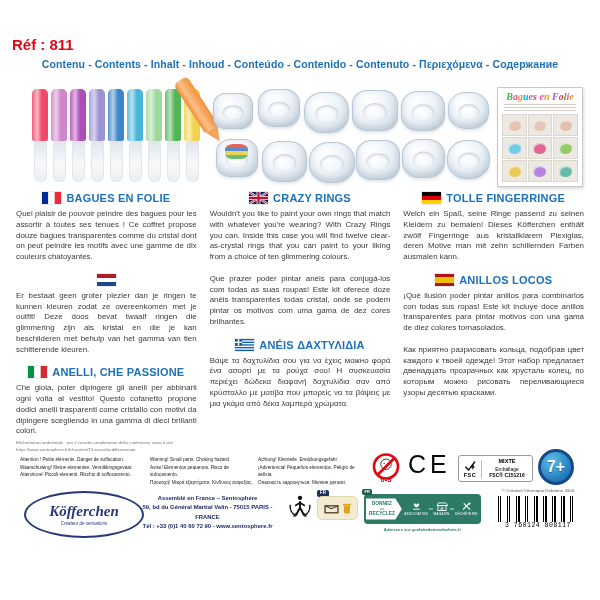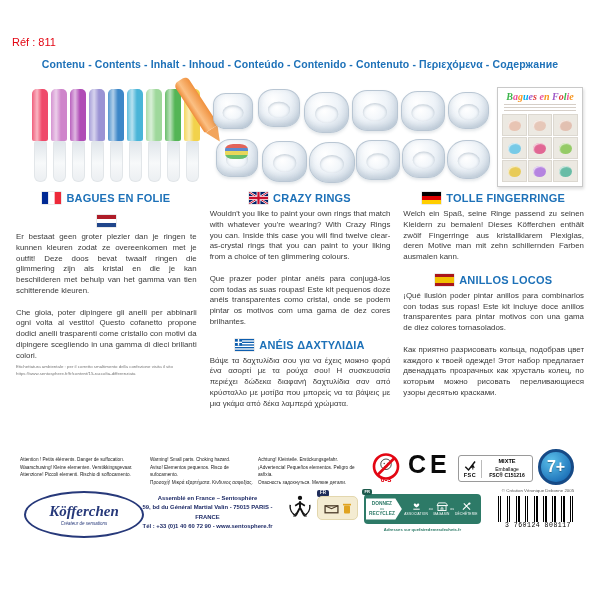--- a/index.html
+++ b/index.html
@@ -1,20 +1,20 @@
 <!DOCTYPE html>
 <html><head>
 <meta charset="utf-8">
 <style>
   *{margin:0;padding:0;box-sizing:border-box}
   html,body{background:#fff}
   body{width:600px;height:600px;font-family:"Liberation Sans",sans-serif;position:relative}
   .sheet{position:relative;width:600px;height:600px;background:#fff;overflow:hidden}
 
-  .ref{position:absolute;left:12px;top:36px;color:#e30613;font-size:11px;font-weight:normal}
+  .ref{position:absolute;left:12px;top:36px;color:#e30613;font-size:15px;font-weight:bold}
   .header{position:absolute;top:58px;left:0;width:100%;text-align:center;color:#1d71b8;font-size:10.5px;font-weight:bold;letter-spacing:.1px}
 
   
   .band{position:absolute;left:0;top:85px;width:600px;height:106px}
   .pens{position:absolute;left:32px;top:4px;display:flex;gap:3px;align-items:flex-start}
   .pen{width:16px}
   .pen-cap{height:52px;border-radius:5px 5px 2px 2px;position:relative;overflow:hidden}
   .pen-cap::after{content:"";position:absolute;inset:0;background:linear-gradient(90deg,rgba(255,255,255,.12),rgba(255,255,255,.6) 32%,rgba(255,255,255,0) 62%)}
   .pen-body{width:13px;margin:0 auto;height:41px;background:linear-gradient(180deg,#dfe5ea,#f7f9fa 55%,#eceff2);border:1px solid #e2e6e9;border-top:none;border-radius:2px 2px 6px 6px}
   .orange-pen{position:absolute;left:176px;top:-6px;width:16px;transform:rotate(-33deg);transform-origin:50% 10%}
@@ -40,21 +40,21 @@
   .eco-note{font-size:4.4px;color:#777;line-height:1.5;margin-top:3px;text-align:left}
 
   
   .warn{position:absolute;top:456px;font-size:4.7px;line-height:1.6;color:#222}
   #warn1{left:20px;width:124px}
   #warn2{left:150px;width:106px}
   #warn3{left:258px;width:110px}
 
   
   .mark03{position:absolute;left:371px;top:453px}
-  .ce{position:absolute;left:408px;top:450px;font-size:25px;font-weight:bold;color:#0a0a0a;letter-spacing:4px}
+  .ce{position:absolute;left:408px;top:450px;font-size:25px;font-weight:normal;color:#0a0a0a;letter-spacing:4px}
   .fsc{position:absolute;left:458px;top:455px;width:75px;height:27px;border:1px solid #9a9a9a;border-radius:3px;display:flex;align-items:center;padding:2px 3px;gap:3px;background:#fff}
   .fsc-left{display:flex;flex-direction:column;align-items:center;width:20px;border-right:1px solid #bbb;padding-right:3px}
   .fsc-word{font-size:5.5px;font-weight:bold;letter-spacing:.5px}
   .fsc-right{flex:1;text-align:center;line-height:1.3}
   .fsc-l1{font-size:5.6px;font-weight:bold}
   .fsc-l2{font-size:5px}
   .fsc-l3{font-size:5px;font-weight:bold}
   .age-badge{position:absolute;left:538px;top:449px;width:36px;height:36px;border-radius:50%;background:radial-gradient(circle at 35% 30%,#5bc0ea,#1d71b8 78%);border:3px solid #164a86;color:#fff;font-weight:bold;font-size:16px;display:flex;align-items:center;justify-content:center;text-shadow:0 1px 1px rgba(0,0,0,.35)}
 
   
@@ -206,53 +206,62 @@
     <div class="col">
       <section class="sec">
         <div class="sec-title">
           <svg class="flag" viewBox="0 0 3 2" preserveAspectRatio="none">
               <rect width="1" height="2" fill="#002994"></rect>
               <rect x="1" width="1" height="2" fill="#ffffff"></rect>
               <rect x="2" width="1" height="2" fill="#ed2939"></rect>
             </svg>
           <span class="t">BAGUES EN FOLIE</span>
         </div>
+        <p>Quel plaisir de pouvoir peindre des bagues pour les assortir à toutes ses tenues ! Ce coffret propose douze bagues transparentes comme du cristal dont on peut peindre les motifs avec une gamme de dix couleurs chatoyantes.</p>
       </section>
       <section class="sec">
         <div class="sec-title">
           <svg class="flag" viewBox="0 0 3 2" preserveAspectRatio="none">
               <rect width="3" height="2" fill="#ae1c28"></rect>
               <rect y=".667" width="3" height=".667" fill="#ffffff"></rect>
               <rect y="1.333" width="3" height=".667" fill="#21468b"></rect>
             </svg>
         </div>
         <p>Er bestaat geen groter plezier dan je ringen te kunnen kleuren zodat ze overeenkomen met je outfit! Deze doos bevat twaalf ringen die glimmering zijn als kristal en die je kan beschilderen met behulp van het gamma van tien schitterende kleuren.</p>
       </section>
       <section class="sec">
+        <div class="sec-title">
+          <svg class="flag" viewBox="0 0 3 2" preserveAspectRatio="none">
+              <rect width="1" height="2" fill="#009246"></rect>
+              <rect x="1" width="1" height="2" fill="#ffffff"></rect>
+              <rect x="2" width="1" height="2" fill="#ce2b37"></rect>
+            </svg>
+          <span class="t">ANELLI, CHE PASSIONE</span>
+        </div>
         <p>Che gioia, poter dipingere gli anelli per abbinarli ogni volta al vestito! Questo cofanetto propone dodici anelli trasparenti come cristallo con motivi da dipingere scegliendo in una gamma di dieci brillanti colori.</p>
         <div class="eco-note">Etichettatura ambientale : per il corretto smaltimento della confezione visita il sito https://www.sentosphere.fr/fr/content/15-raccolta-differenziata</div>
       </section>
     </div>
 
     <div class="col">
       <section class="sec">
         <div class="sec-title">
           <svg class="flag" viewBox="0 0 60 36" preserveAspectRatio="none">
               <rect width="60" height="36" fill="#012169"></rect>
               <path d="M0,0 L60,36 M60,0 L0,36" stroke="#ffffff" stroke-width="7"></path>
               <path d="M0,0 L60,36 M60,0 L0,36" stroke="#c8102e" stroke-width="3"></path>
               <path d="M30,0 V36 M0,18 H60" stroke="#ffffff" stroke-width="12"></path>
               <path d="M30,0 V36 M0,18 H60" stroke="#c8102e" stroke-width="7"></path>
             </svg>
           <span class="t">CRAZY RINGS</span>
         </div>
         <p>Wouldn't you like to paint your own rings that match with whatever you're wearing? With Crazy Rings you can. Inside this case you will find twelve clear-as-crystal rings that you can paint to your liking from a choice of ten glimmering colours.</p>
       </section>
       <section class="sec">
-        <p>Que prazer poder pintar anéis para conjugá-los com todas as suas roupas! Este kit pequenos doze anéis transparentes como cristal, onde se podem pintar os motivos com uma gama de dez cores brilhantes.</p>
+        <p>Que prazer poder pintar anéis para conjugá-los com todas as suas roupas! Este kit oferece doze anéis transparentes todas cristal, onde se podem pintar os motivos com uma gama de dez cores brilhantes.</p>
       </section>
       <section class="sec">
         <div class="sec-title">
           <svg class="flag" viewBox="0 0 27 18" preserveAspectRatio="none">
               <rect width="27" height="18" fill="#0d5eaf"></rect>
               <g fill="#ffffff">
                 <rect y="2" width="27" height="2"></rect>
                 <rect y="6" width="27" height="2"></rect>
                 <rect y="10" width="27" height="2"></rect>
                 <rect y="14" width="27" height="2"></rect>

